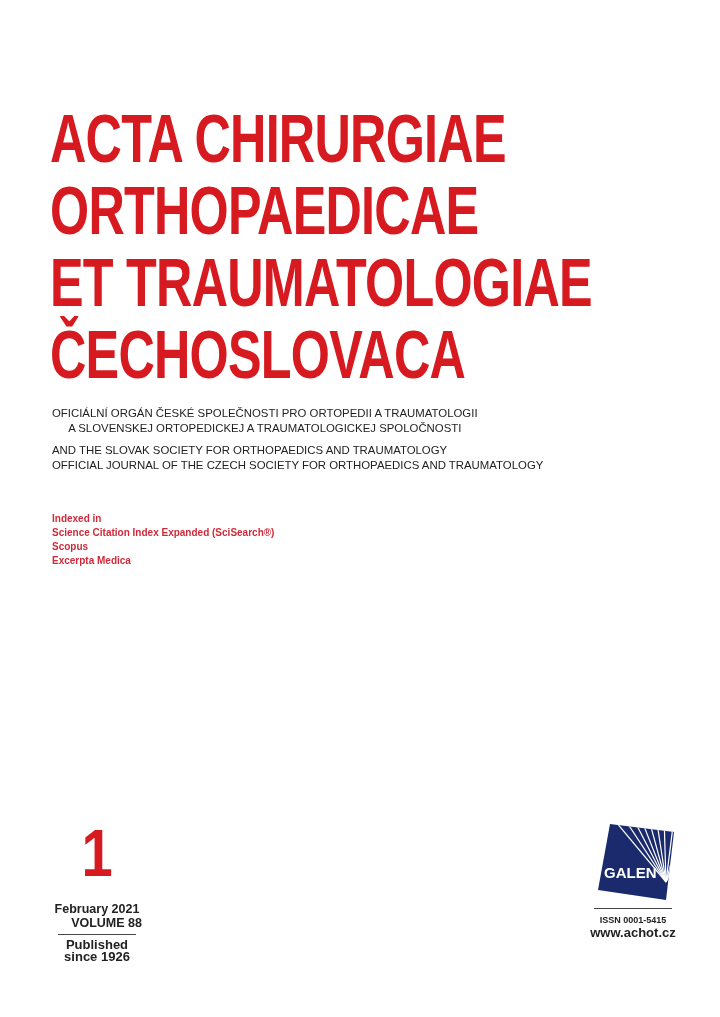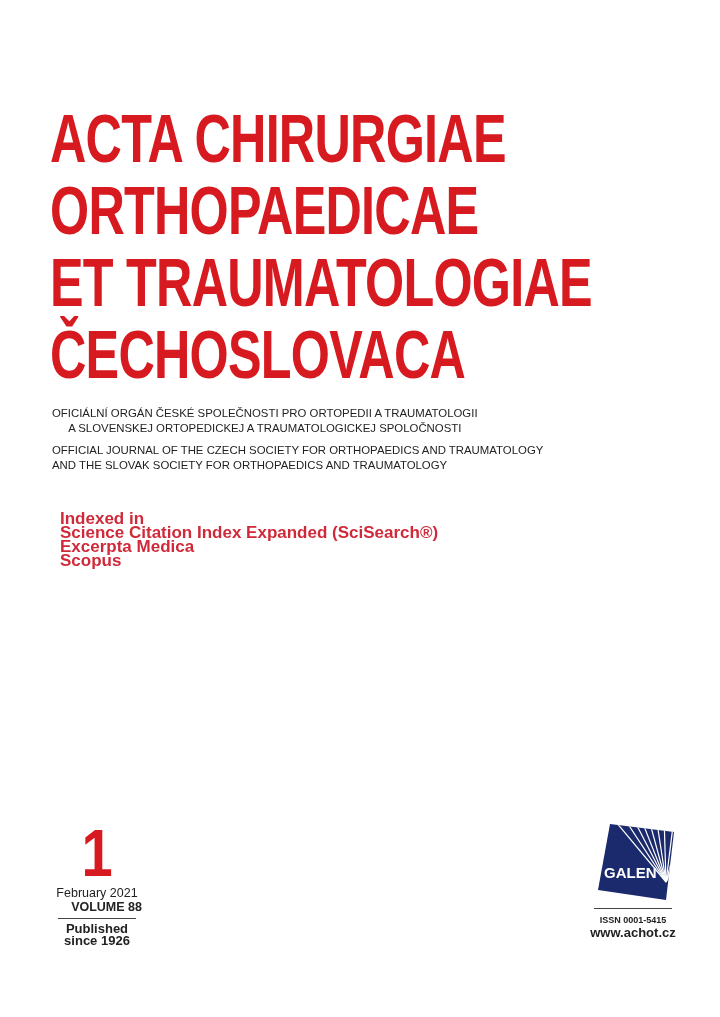--- a/index.html
+++ b/index.html
@@ -3,25 +3,25 @@
 <meta charset="utf-8">
 <style>
   html, body { margin:0; padding:0; }
   body { width:720px; height:1017px; background:#ffffff; position:relative; overflow:hidden; font-family:"Liberation Sans", sans-serif; }
   .title { position:absolute; left:50px; top:102px; margin:0; color:#d71920; font-family:"Liberation Sans", sans-serif; font-weight:700; font-size:68px; line-height:72px; letter-spacing:-1px; transform:scaleX(0.74); transform-origin:left top; white-space:nowrap; }
   .title span { display:block; }
   .sub { position:absolute; left:52px; color:#222; font-size:11.4px; line-height:15px; white-space:nowrap; }
   .sub span { display:block; }
   .sub-cz { top:406px;text-align:center; }
   .sub-en { top:443px; }
-  .indexed { position:absolute; left:52px; top:512px; color:#d02a3a; font-weight:700; font-size:17px; line-height:14px; white-space:nowrap;margin-left:8px; }
+  .indexed { position:absolute; left:52px; top:512px; color:#d02a3a; font-weight:700; font-size:10px; line-height:14px; white-space:nowrap; }
   .indexed span { display:block; }
   .issue-block { position:absolute; left:52px; top:820px; width:90px; text-align:center; color:#222; }
   .issue-num { color:#d71920; font-weight:700; font-size:66px; line-height:66px; transform:scaleX(0.85); }
-  .issue-date { font-weight:400; font-size:12.5px; line-height:14px; margin-top:0px; }
+  .issue-date { font-weight:700; font-size:12.5px; line-height:14px; margin-top:16px; }
   .issue-vol { font-weight:700; font-size:12.5px; line-height:14px;text-align:right; }
   .divider { height:1px; background:#444; margin:4px 6px 4px; }
   .published { font-weight:700; font-size:13px; line-height:12px; }
   .logo { position:absolute; left:596px; top:822px; width:80px; height:80px; }
   .logo-block { position:absolute; left:590px; top:908px; width:86px; text-align:center; color:#222; }
   .logo-block .divider { margin:0 4px 6px; }
   .issn { font-weight:700; font-size:9px; line-height:11px;text-align:center; }
   .web { font-weight:700; font-size:13px; line-height:13px; }
 </style>
 </head>
@@ -33,29 +33,29 @@
   <span>ET TRAUMATOLOGIAE</span>
   <span>ČECHOSLOVACA</span>
 </h1>
 
 <div class="sub sub-cz">
   <span>OFICIÁLNÍ ORGÁN ČESKÉ SPOLEČNOSTI PRO ORTOPEDII A TRAUMATOLOGII</span>
   <span>A SLOVENSKEJ ORTOPEDICKEJ A TRAUMATOLOGICKEJ SPOLOČNOSTI</span>
 </div>
 
 <div class="sub sub-en">
+  <span>AND THE SLOVAK SOCIETY FOR ORTHOPAEDICS AND TRAUMATOLOGY</span>
   <span>OFFICIAL JOURNAL OF THE CZECH SOCIETY FOR ORTHOPAEDICS AND TRAUMATOLOGY</span>
-  <span>AND THE SLOVAK SOCIETY FOR ORTHOPAEDICS AND TRAUMATOLOGY</span>
 </div>
 
 <div class="indexed">
   <span>Indexed in</span>
   <span>Science Citation Index Expanded (SciSearch®)</span>
+  <span>Scopus</span>
   <span>Excerpta Medica</span>
-  <span>Scopus</span>
 </div>
 
 <div class="issue-block">
   <div class="issue-num">1</div>
   <div class="issue-date">February 2021</div>
   <div class="issue-vol">VOLUME 88</div>
   <div class="divider"></div>
   <div class="published">Published</div>
   <div class="published">since 1926</div>
 </div>

